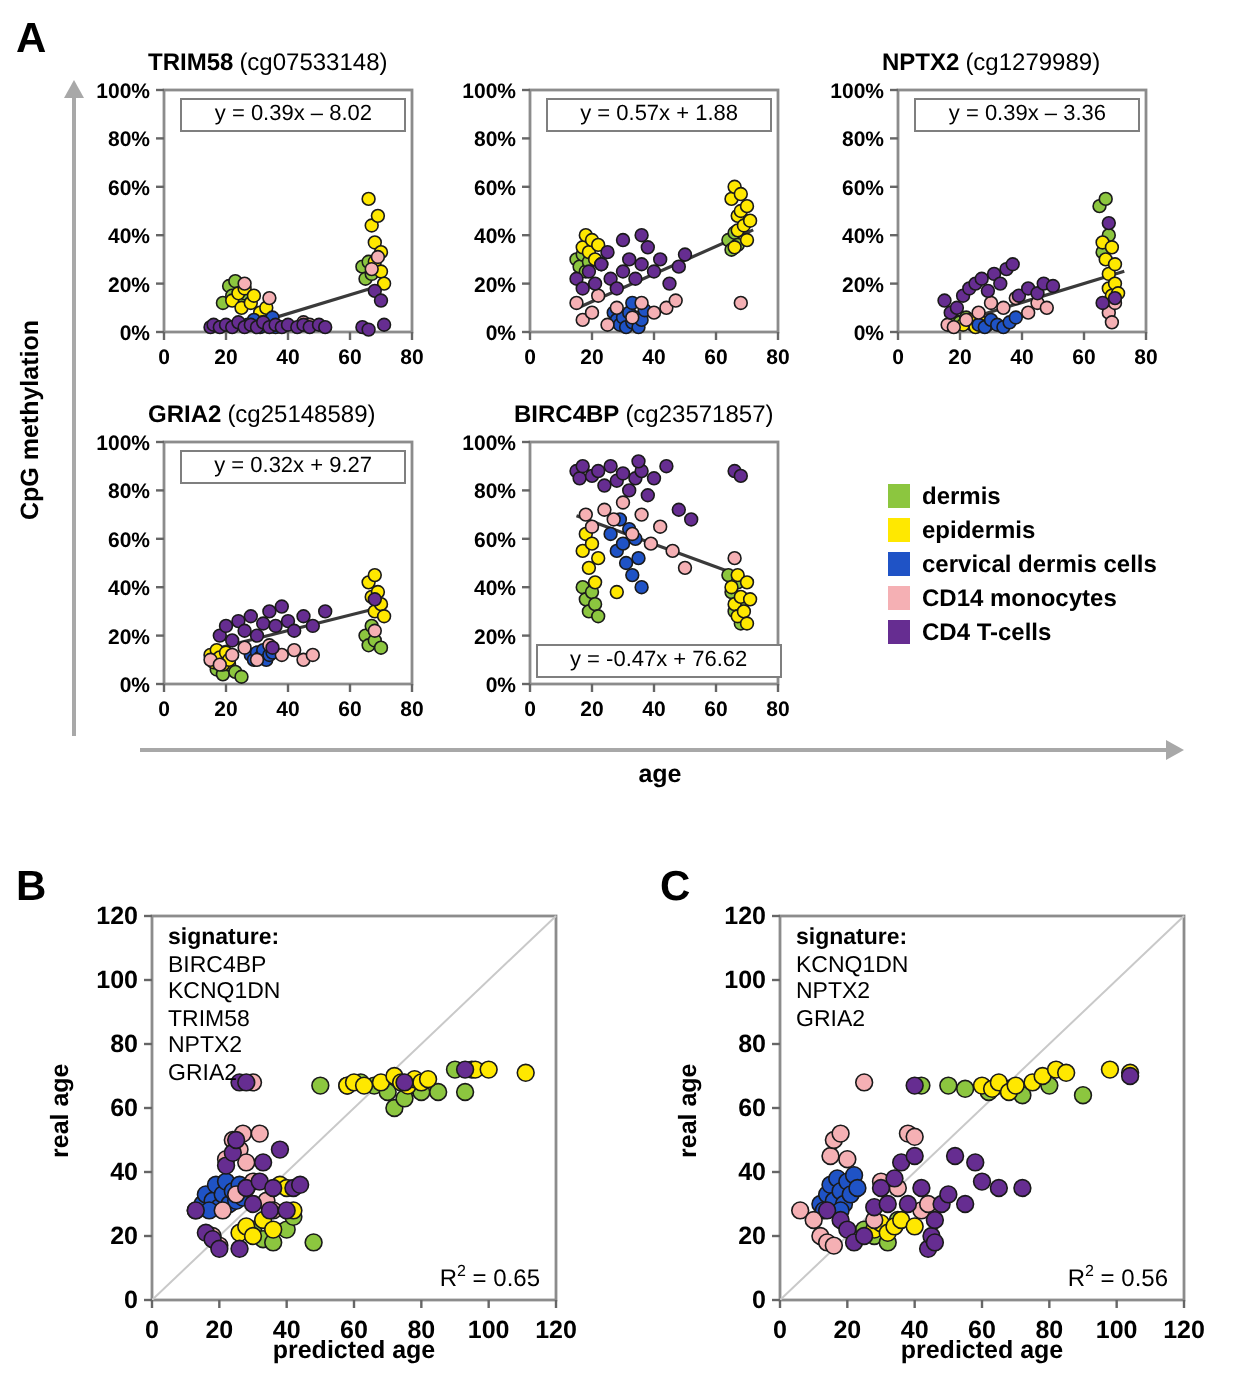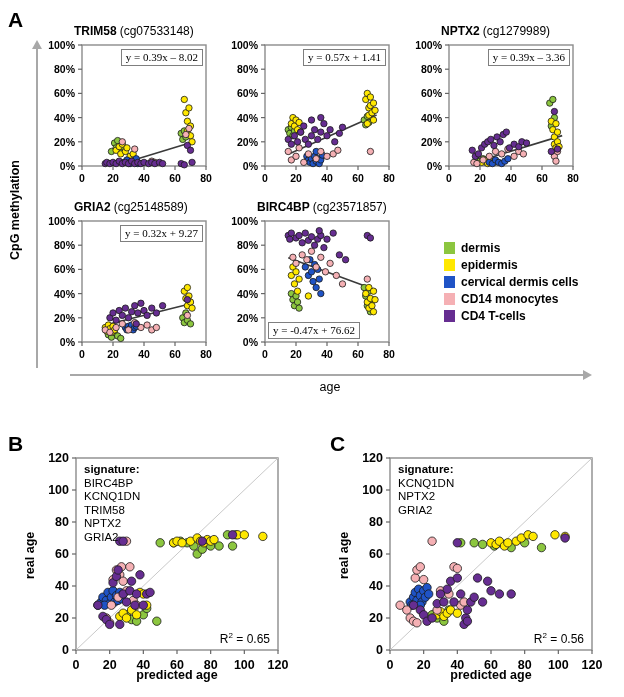--- a/index.html
+++ b/index.html
@@ -5,42 +5,42 @@
   html,body{margin:0;padding:0;background:#ffffff;}
   #page{position:relative;width:624px;height:697px;background:#ffffff;
         font-family:"Liberation Sans",sans-serif;color:#000;overflow:hidden;}
   .panel-label{position:absolute;font-size:21px;font-weight:bold;}
   .chart{position:absolute;width:170px;height:150px;}
   .chart-big{position:absolute;width:254px;height:240px;}
   .chart-title{position:absolute;left:30px;top:-16px;font-size:12px;white-space:nowrap;}
   .chart-title .gene{font-weight:bold;}
   .chart-title .cg{margin-left:3px;font-weight:normal;}
   .equation{position:absolute;font-size:11px;background:#fff;border:1px solid #7f7f7f;
-            padding:0 4px;line-height:15px;white-space:nowrap;z-index:3;font-family:Liberation Serif, serif;}
+            padding:0 16px;line-height:15px;white-space:nowrap;z-index:3;}
   .eq-tr{top:9px;right:11px;}
   .eq-bl{left:41px;bottom:27px;margin-top:15px;}
   .plot{position:absolute;left:0;top:0;}
   svg text{font-family:"Liberation Sans",sans-serif;font-weight:bold;fill:#000;}
   svg.small text{font-size:10.5px;}
   svg.big text{font-size:12.5px;}
   .legend{position:absolute;left:444px;top:241px;}
   .legend-row{display:flex;align-items:center;margin-bottom:4px;height:13px;}
   .swatch{width:11px;height:12px;margin-right:6px;flex:none;}
   .legend-label{font-size:12px;font-weight:bold;line-height:12px;white-space:nowrap;}
   .v-arrow-line{position:absolute;left:36px;top:48px;width:2px;height:320px;background:#a8a8a8;}
   .v-arrow-head{position:absolute;left:32px;top:40px;width:0;height:0;
     border-left:5px solid transparent;border-right:5px solid transparent;border-bottom:9px solid #a8a8a8;}
   .h-arrow-line{position:absolute;left:70px;top:374px;width:514px;height:2px;background:#a8a8a8;}
   .h-arrow-head{position:absolute;left:583px;top:370px;width:0;height:0;
     border-top:5px solid transparent;border-bottom:5px solid transparent;border-left:9px solid #a8a8a8;}
   .axis-label-v{position:absolute;writing-mode:vertical-rl;transform:rotate(180deg);
     font-weight:bold;font-size:12.5px;text-align:center;}
   #cpg-label{left:8px;top:125px;height:170px;}
   #age-label{position:absolute;left:230px;top:380px;width:200px;text-align:center;
-    font-weight:normal;font-size:12.5px;}
+    font-weight:bold;font-size:12.5px;}
   .signature{position:absolute;left:50px;top:13px;font-size:11.5px;line-height:13.5px;z-index:3;}
   .sig-title{font-weight:bold;}
   .r2{position:absolute;right:18px;bottom:44px;font-size:12px;font-weight:normal;z-index:3;}
   .r2 sup{font-size:8px;}
   .bc-ylabel{position:absolute;left:-11px;top:40px;height:130px;writing-mode:vertical-rl;
     transform:rotate(180deg);font-weight:bold;font-size:12.5px;text-align:center;}
   .bc-xlabel{position:absolute;left:16px;top:218px;width:254px;text-align:center;
     font-weight:bold;font-size:12.5px;}
 </style>
 </head>
@@ -147,21 +147,21 @@
           <circle cx="118.60000000000001" cy="123.58" r="3.2" fill="#662d91" stroke="#1a1a1a" stroke-width="0.8"></circle>
           <circle cx="137.2" cy="123.58" r="3.2" fill="#662d91" stroke="#1a1a1a" stroke-width="0.8"></circle>
           <circle cx="140.3" cy="124.79" r="3.2" fill="#662d91" stroke="#1a1a1a" stroke-width="0.8"></circle>
           <circle cx="143.39999999999998" cy="105.43" r="3.2" fill="#662d91" stroke="#1a1a1a" stroke-width="0.8"></circle>
           <circle cx="146.5" cy="110.27" r="3.2" fill="#662d91" stroke="#1a1a1a" stroke-width="0.8"></circle>
           <circle cx="148.05" cy="122.37" r="3.2" fill="#662d91" stroke="#1a1a1a" stroke-width="0.8"></circle>
         </svg></div>
   </div>
 
   <div class="chart" style="left:227px;top:40px;">
-    <div class="equation eq-tr">y = 0.57x + 1.41</div>
+    <div class="equation eq-tr">y = 0.57x + 1.88</div>
     <div class="plot"><svg width="170" height="150" class="small">
           <rect x="38" y="5" width="124" height="121" fill="#ffffff" stroke="#8c8c8c" stroke-width="1.4"></rect>
           <line x1="38" y1="126" x2="38" y2="130" stroke="#666" stroke-width="1.2"></line>
           <text x="38" y="142" text-anchor="middle">0</text>
           <line x1="69" y1="126" x2="69" y2="130" stroke="#666" stroke-width="1.2"></line>
           <text x="69" y="142" text-anchor="middle">20</text>
           <line x1="100" y1="126" x2="100" y2="130" stroke="#666" stroke-width="1.2"></line>
           <text x="100" y="142" text-anchor="middle">40</text>
           <line x1="131" y1="126" x2="131" y2="130" stroke="#666" stroke-width="1.2"></line>
           <text x="131" y="142" text-anchor="middle">60</text>

